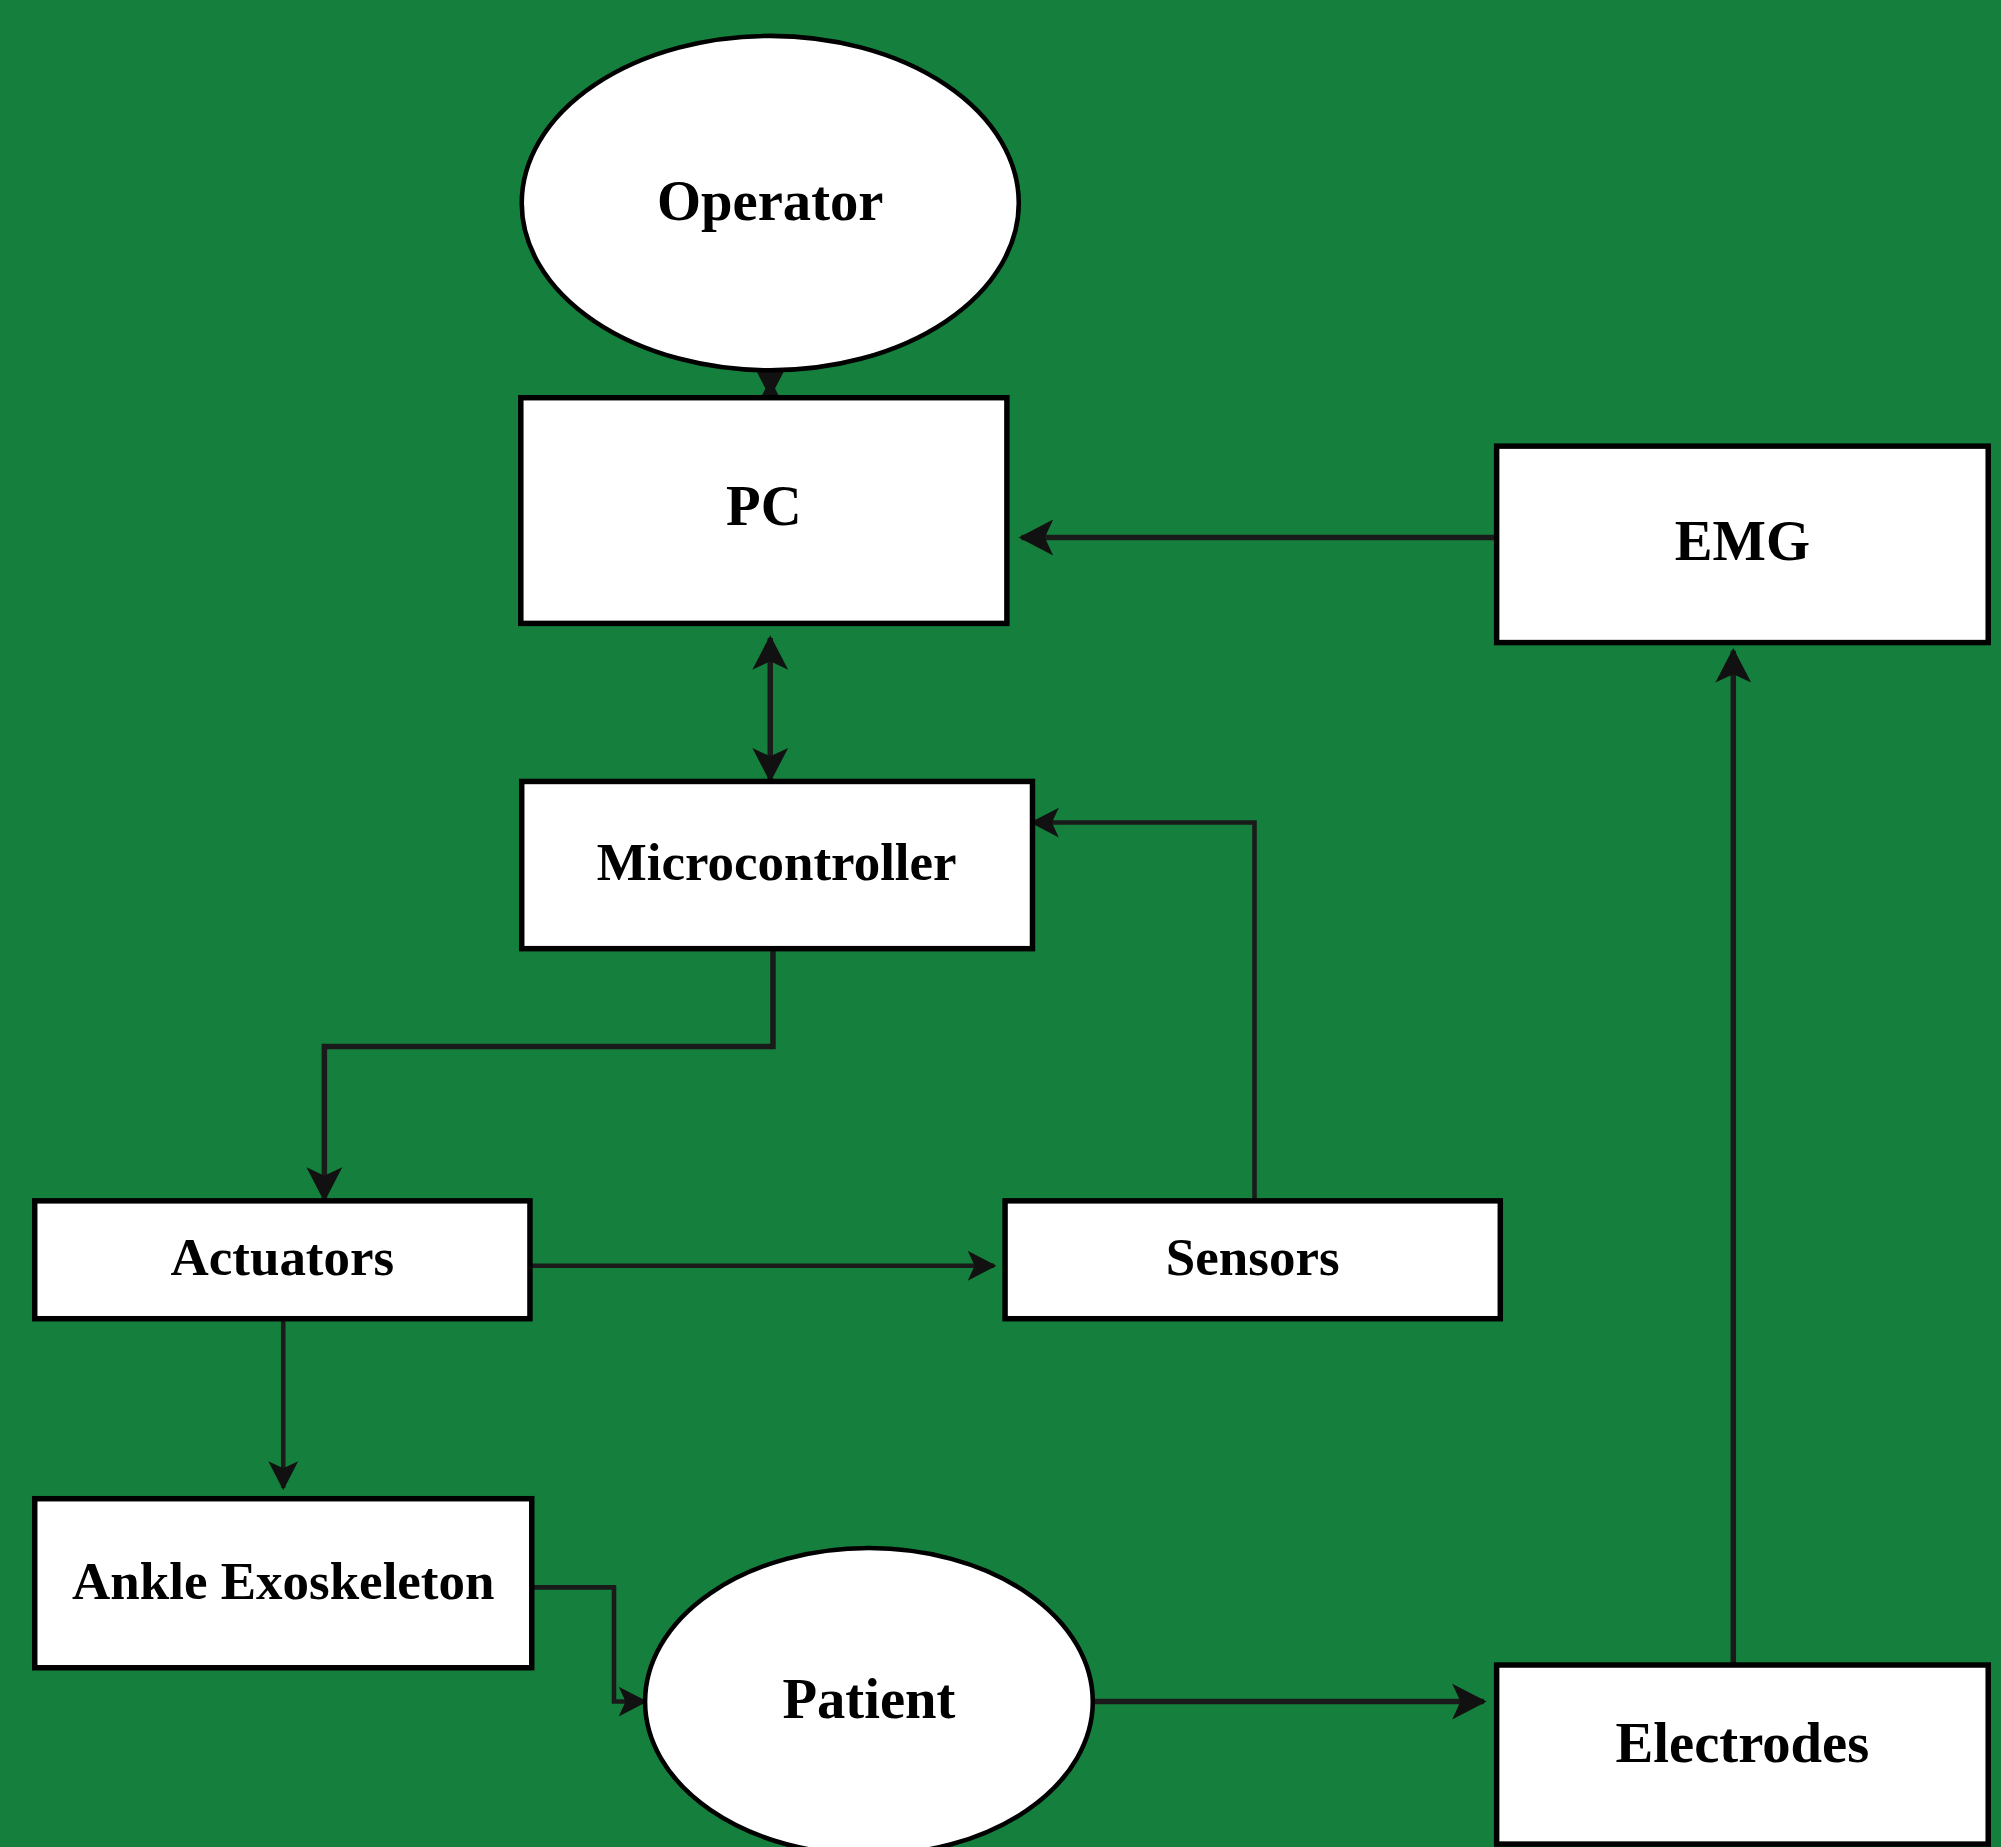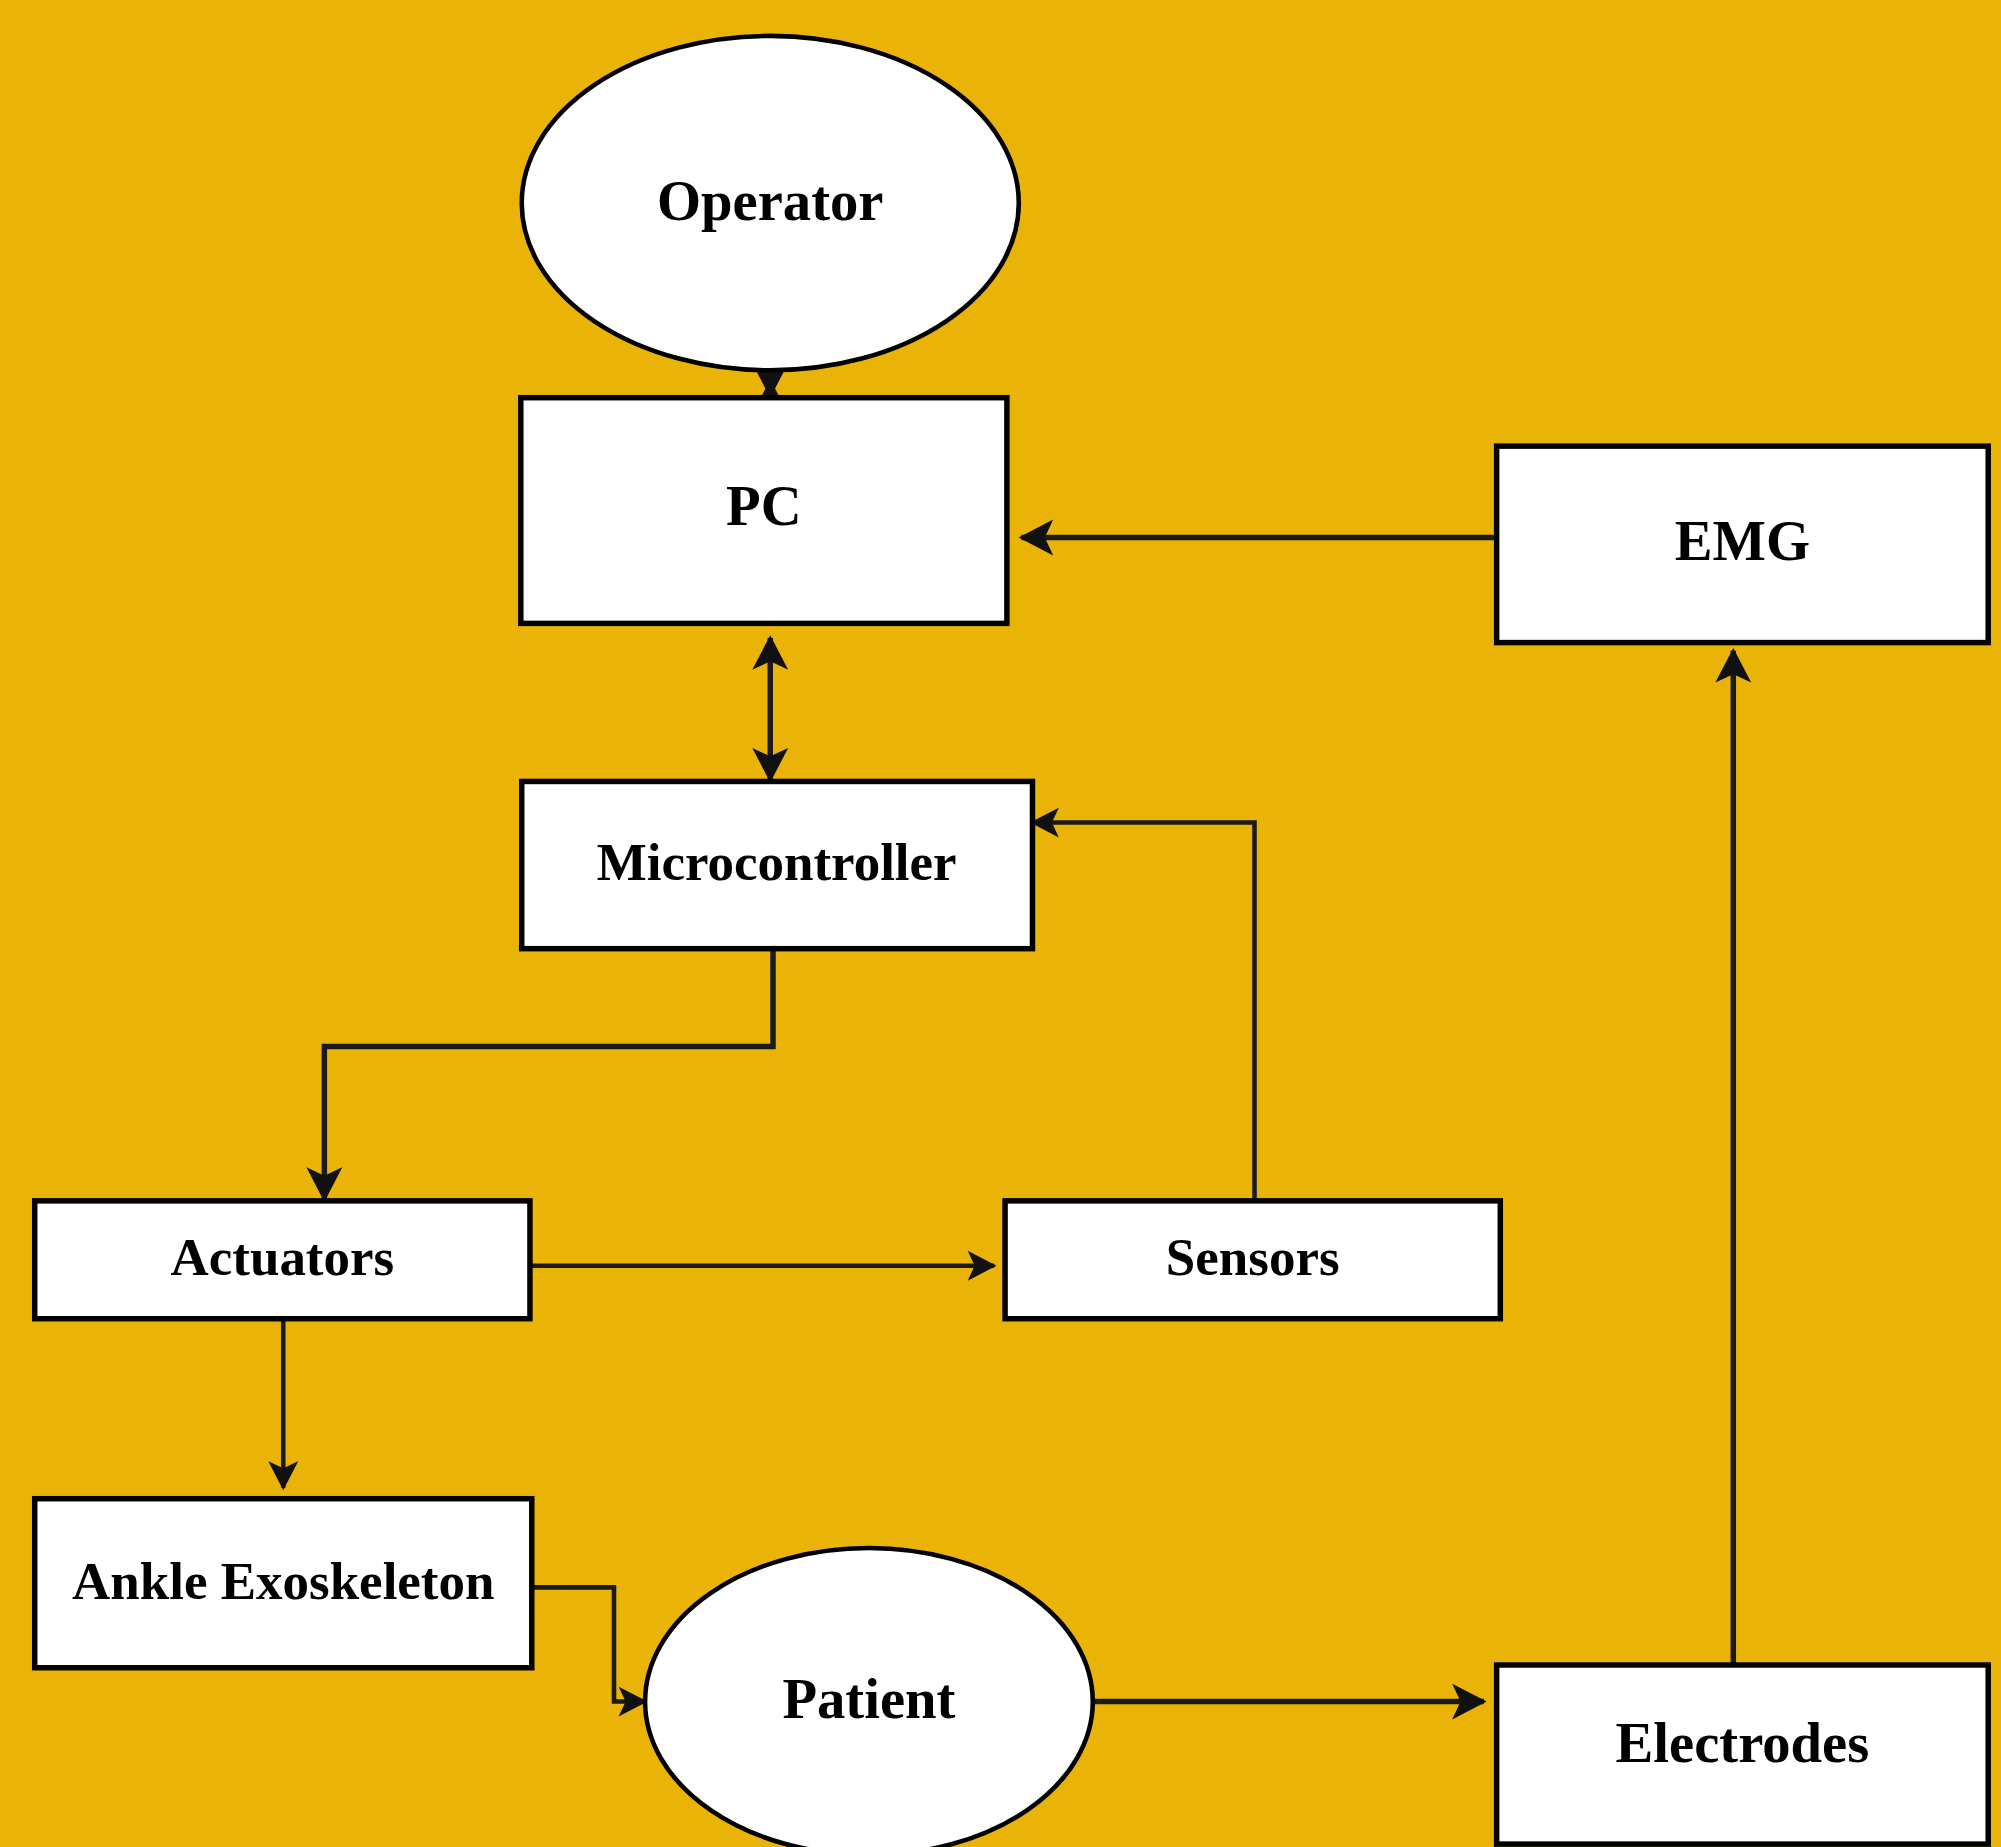--- a/index.html
+++ b/index.html
@@ -1,18 +1,18 @@
 <!DOCTYPE html>
 <html style="font-size:14.6px"><head>
 <meta charset="utf-8">
 <style>
   html,body{margin:0;padding:0;background:#ffffff;}
   body{width:2001px;height:1848px;overflow:hidden;
        font-family:"Liberation Serif", serif;}
-  #diagram-root{position:relative;width:2001px;height:1848px;background:#eab308;}
+  #diagram-root{position:relative;width:2001px;height:1848px;background:#15803d;}
   svg#flow{position:absolute;left:0;top:0;width:2001px;height:1848px;display:block;}
   .node-shape{fill:#ffffff;stroke:#000000;stroke-width:6;}
   .node-ellipse{fill:#ffffff;stroke:#000000;stroke-width:5;}
   .edge-line{stroke:#1a1a1a;stroke-width:6;fill:none;}
   .edge-line-thin{stroke:#1a1a1a;stroke-width:5;fill:none;}
   .node-label{font-family:"Liberation Serif", serif;font-weight:bold;
               fill:#000000;text-anchor:middle;dominant-baseline:middle;}
   .lbl-xl{font-size:62px;}
   .lbl-lg{font-size:58px;}
 </style>

